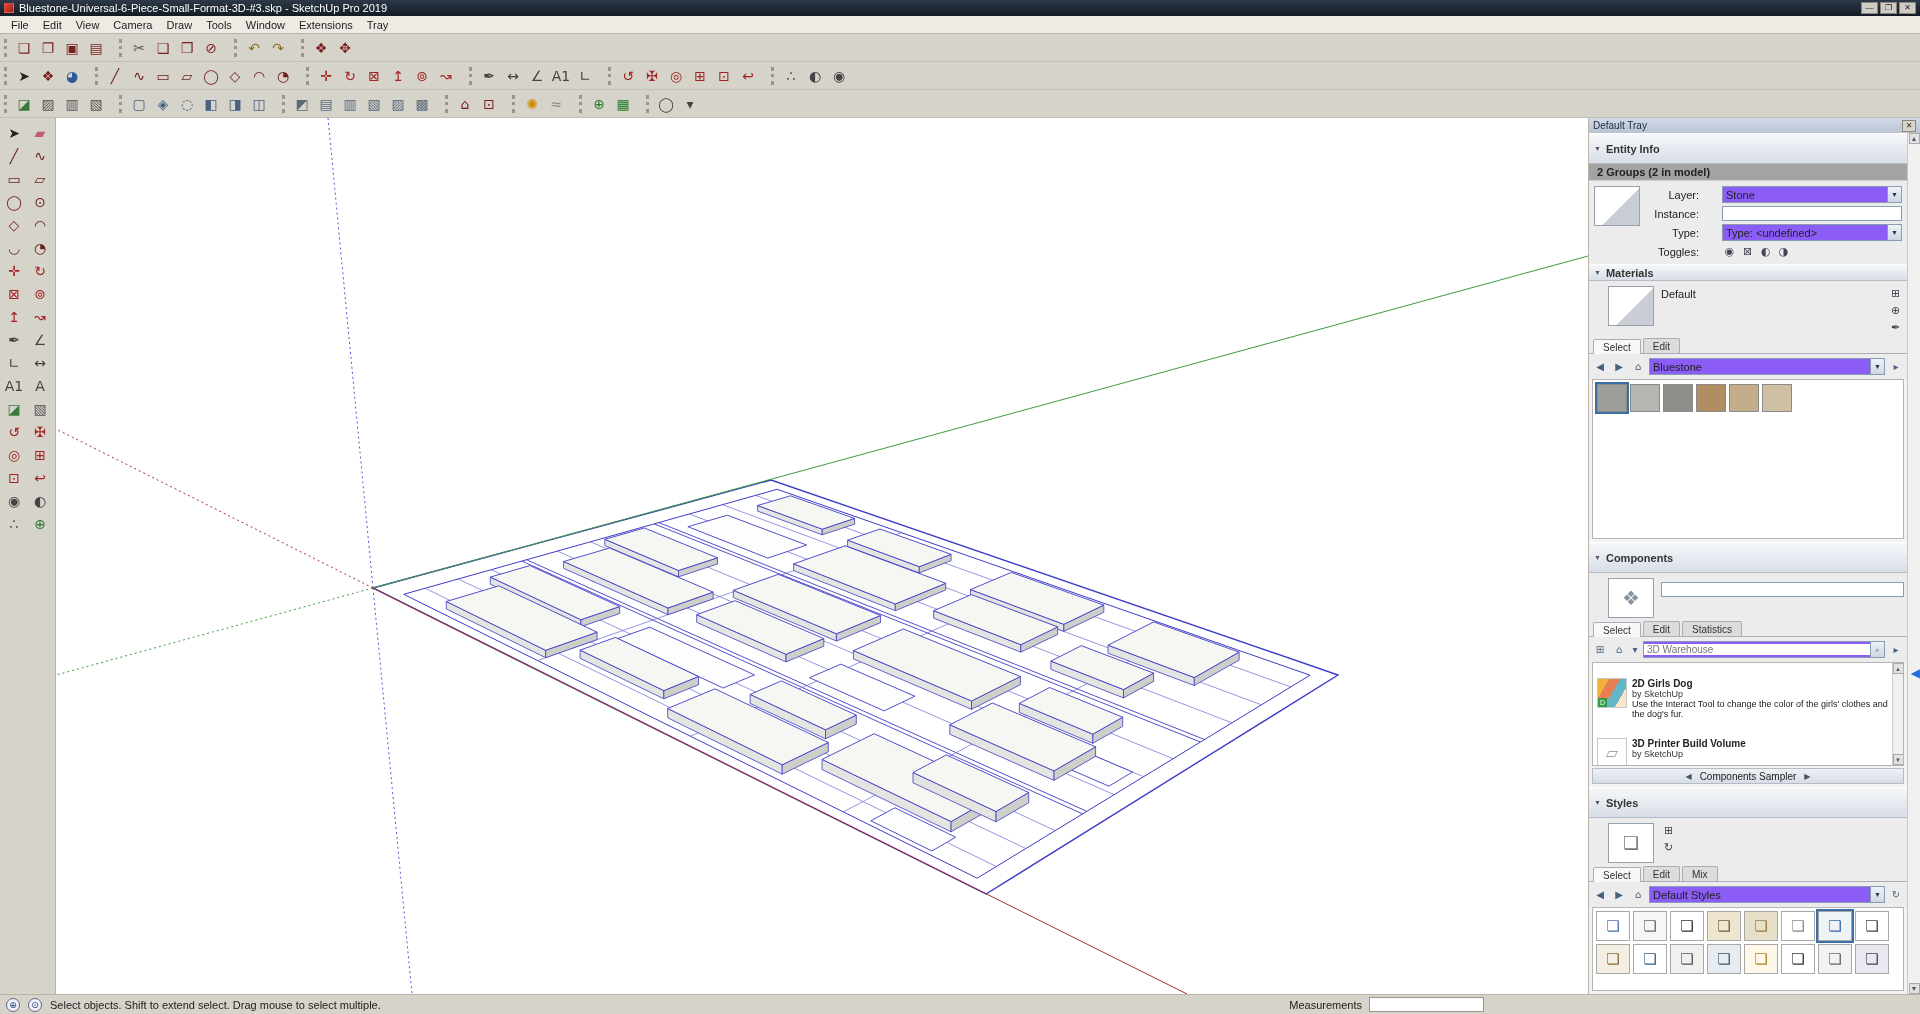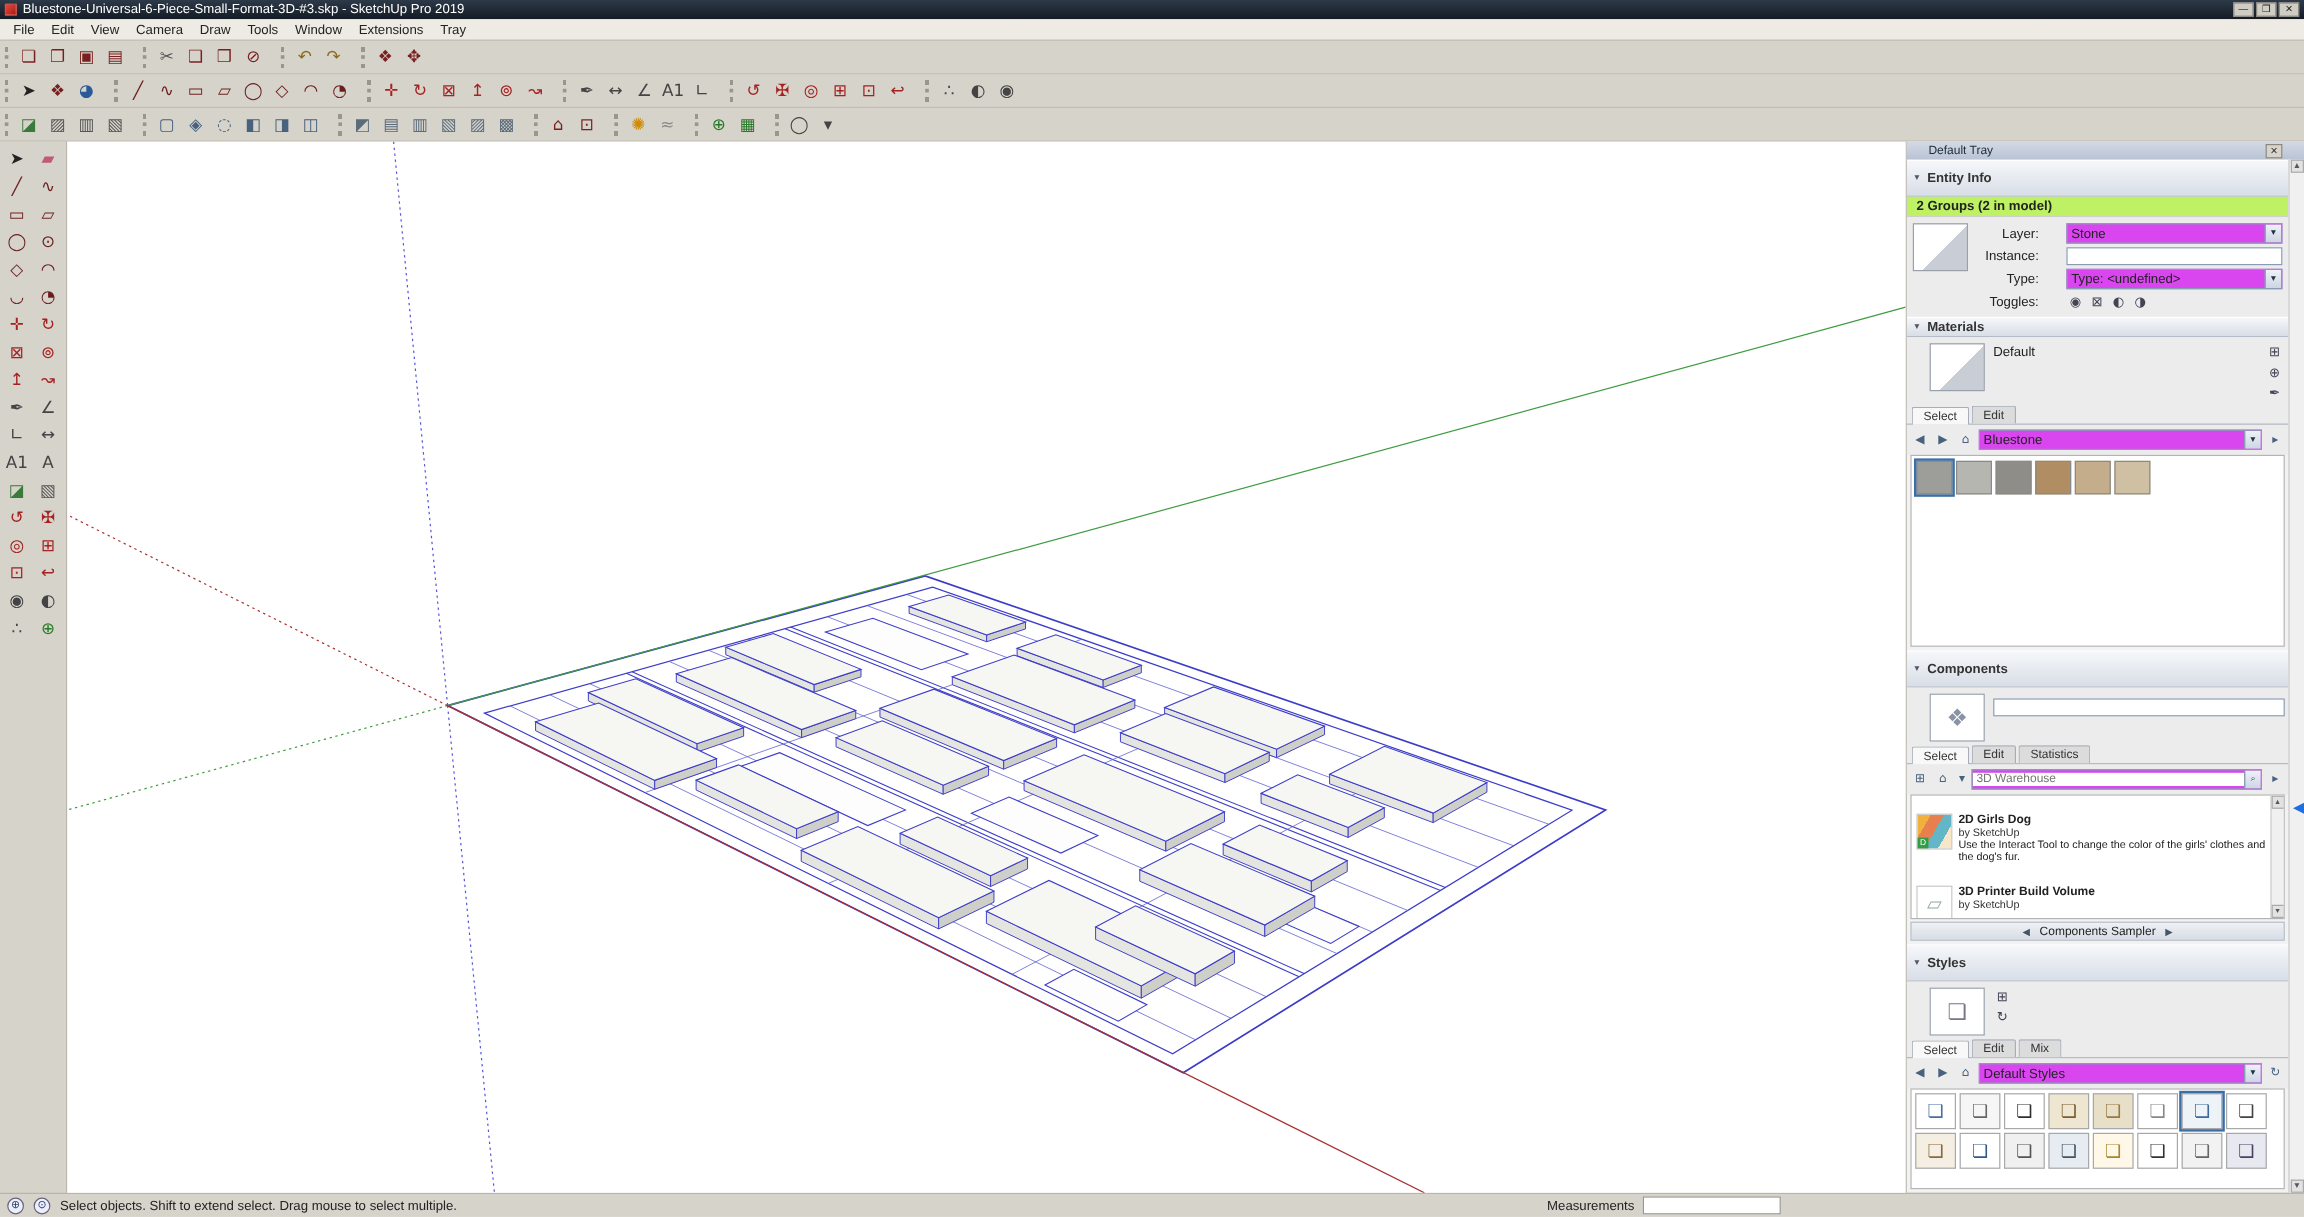--- a/index.html
+++ b/index.html
@@ -26,37 +26,37 @@
 
   
   .main { display:flex; flex:1; min-height:0; }
   .palette { width:56px; background:#d6d3cb; border-right:1px solid #b9b5ab; display:flex; flex-wrap:wrap; align-content:flex-start; padding:3px 1px; }
   .pal-btn { width:26px; height:23px; display:flex; align-items:center; justify-content:center; font-size:14px; font-family:"DejaVu Sans",sans-serif; }
   .viewport { flex:1; background:#fff; position:relative; min-width:0; }
   .viewport svg { display:block; width:100%; height:100%; }
 
   
   .tray { width:332px; background:#f2f2f2; border-left:1px solid #b9b5ab; display:flex; flex-direction:column; flex:0 0 332px; }
-  .tray-header { height:15px; background:linear-gradient(#d3dae6,#b9c3d4); display:flex; align-items:center; padding:0 18px; gap:4px; font-size:10px; color:#1c2a3a; flex:0 0 15px; }
+  .tray-header { height:15px; background:linear-gradient(#d3dae6,#b9c3d4); display:flex; align-items:center; padding:0 4px; gap:4px; font-size:10px; color:#1c2a3a; flex:0 0 15px; }
   .tray-close { margin-left:auto; width:14px; height:12px; background:#d8d4cc; border:1px solid #8a877f; font-size:8px; line-height:10px; text-align:center; color:#333; }
   .tray-cols { display:flex; flex:1; min-height:0; position:relative; }
   .tray-main { flex:1; display:flex; flex-direction:column; min-width:0; overflow:hidden; }
   .tray-sb { width:13px; background:#f0f0f0; border-left:1px solid #c8c8c8; display:flex; flex-direction:column; justify-content:space-between; align-items:center; font-size:7px; color:#556; }
   .sb-arrow { width:11px; height:11px; background:#e2e2e2; border:1px solid #aaa; text-align:center; line-height:10px; }
 
   .panel-header { height:31px; background:linear-gradient(#f5f7fa,#d8dee7); border-top:1px solid #fff; border-bottom:1px solid #b5bcc7; display:flex; align-items:center; gap:5px; padding:0 5px; font-weight:bold; color:#333; flex:0 0 17px; }
   .tri { font-size:7px; color:#556; }
 
-  .ei-summary { background:#bef264; border-bottom:1px solid #cfcfcf; font-weight:bold; padding:2px 8px; }
+  .ei-summary { background:#a3a3a3; border-bottom:1px solid #cfcfcf; font-weight:bold; padding:2px 8px; }
   .ei-body { display:flex; gap:7px; padding:5px; background:#ececec; }
   .preview-box { width:46px; height:40px; background:linear-gradient(135deg,#ffffff 55%,#c9ced6 55%); border:1px solid #98a0ac; flex:0 0 46px; }
   .ei-rows { flex:1; display:flex; flex-direction:column; gap:3px; }
   .ei-row { display:flex; align-items:center; gap:23px; }
   .ei-row label { width:52px; text-align:right; }
-  .combo { flex:1; height:17px; background:#d946ef; border:1px solid #8a9cb4; display:flex; align-items:center; padding-left:3px; overflow:hidden; white-space:nowrap; }
+  .combo { flex:1; height:17px; background:#8b5cf6; border:1px solid #8a9cb4; display:flex; align-items:center; padding-left:3px; overflow:hidden; white-space:nowrap; }
   .combo .dd { margin-left:auto; width:14px; height:15px; background:linear-gradient(#eef2f8,#ccd6e4); border-left:1px solid #8a9cb4; font-size:7px; line-height:15px; text-align:center; color:#234; flex:0 0 14px; }
   .text-input { flex:1; height:15px; border:1px solid #8a9cb4; background:#fff; font-size:10px; padding:0 2px; outline:none; }
   .mini-icon { width:15px; height:15px; display:inline-flex; align-items:center; justify-content:center; font-size:11px; font-family:"DejaVu Sans",sans-serif; color:#445; }
 
   .panel-body { background:#ececec; }
   .pane-top { display:flex; gap:7px; padding:5px 3px 3px 5px;margin-left:14px; }
   .pane-name { flex:1; padding-top:2px; }
   .side-icons { display:flex; flex-direction:column; gap:2px; flex:0 0 16px; }
   .tabs { display:flex; padding:0 0 0 4px; border-bottom:1px solid #a8aeb8; background:#ececec; }
   .tab { padding:2px 9px 1px; background:#dcdcdc; border:1px solid #a8aeb8; border-bottom:none; margin-right:2px; font-size:10px; color:#333; border-radius:2px 2px 0 0; }

